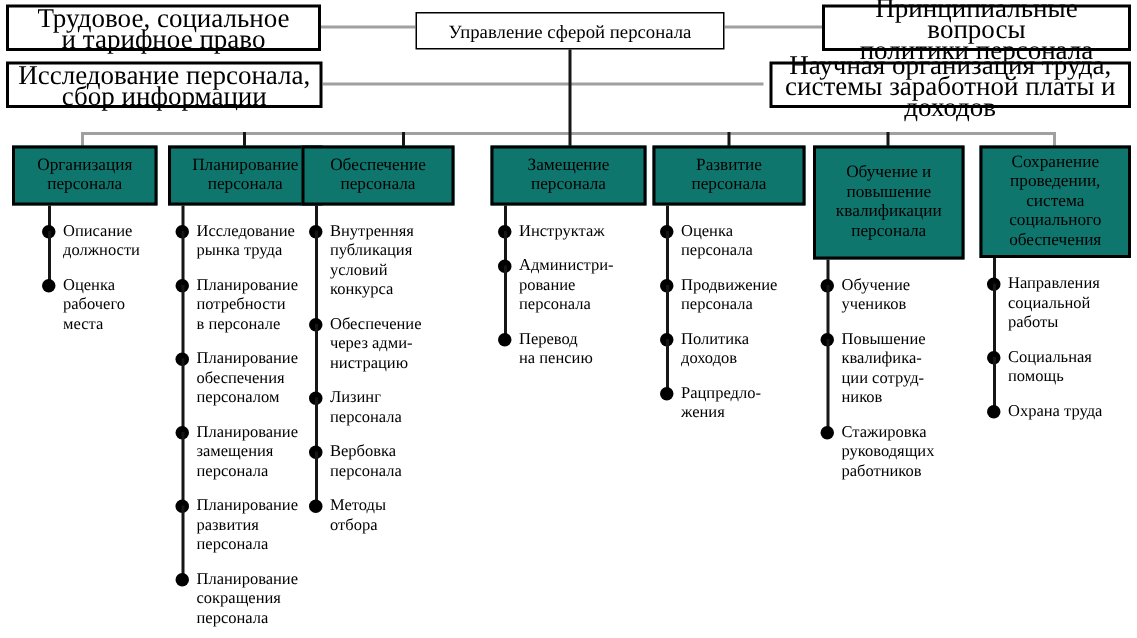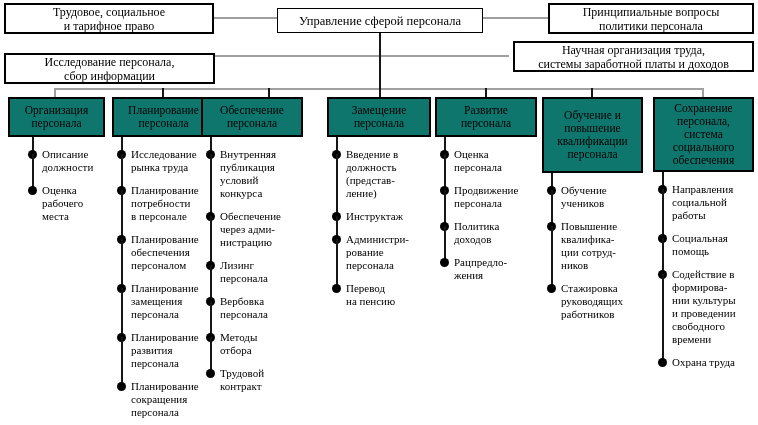--- a/index.html
+++ b/index.html
@@ -6,21 +6,21 @@
   html,body { background:#fff; }
   body { font-family:"Liberation Serif","DejaVu Serif",serif; color:#000; }
 
   .diagram { position:relative; width:758px; height:425px; background:#fff; overflow:hidden; }
 
   
   .box {
     position:absolute; background:#fff; border:2px solid #000;
     display:flex; align-items:center; justify-content:center;
     text-align:center; white-space:pre-line;
-    font-size:12px; line-height:14px;
+    font-size:18px; line-height:14px;
   }
   .box.thin { border-width:1px; font-size:12.5px; }
 
   
   .hline { position:absolute; height:2px; background:#a0a0a0; }
   .vline { position:absolute; width:2px; background:#161616; }
   .vline.gray { background:#a0a0a0; }
 
   
   .col { position:absolute; top:97px; }
@@ -73,21 +73,21 @@
   <div class="vline gray" style="left:702px; top:88px; height:11px;"></div>
 
   <div class="box" style="left:4px; top:3px; width:210px; height:31px;">Трудовое, социальное
 и тарифное право</div>
 
   <div class="box thin" style="left:277px; top:8px; width:206px; height:25px;">Управление сферой персонала</div>
 
   <div class="box" style="left:548px; top:3px; width:206px; height:31px;">Принципиальные вопросы
 политики персонала</div>
 
-  <div class="box" style="left:4px; top:53px; width:211px; height:31px;">Исследование персонала,
+  <div class="box" style="left:4px; top:41px; width:211px; height:31px;">Исследование персонала,
 сбор информации</div>
 
   <div class="box" style="left:513px; top:41px; width:241px; height:31px;">Научная организация труда,
 системы заработной платы и доходов</div>
 
   <div class="col" style="left:8px; width:97px;">
     <div class="col-head">Организация
 персонала</div>
     <ul class="items indent-lg">
       <li class="item">Описание
@@ -132,33 +132,27 @@
 конкурса</li>
       <li class="item">Обеспечение
 через адми-
 нистрацию</li>
       <li class="item">Лизинг
 персонала</li>
       <li class="item">Вербовка
 персонала</li>
       <li class="item">Методы
 отбора</li>
-      <li class="item">Трудовой
-контракт</li>
     </ul>
   </div>
 
   <div class="col" style="left:327px; width:104px;">
     <div class="col-head">Замещение
 персонала</div>
     <ul class="items">
-      <li class="item">Введение в
-должность
-(представ-
-ление)</li>
       <li class="item">Инструктаж</li>
       <li class="item">Администри-
 рование
 персонала</li>
       <li class="item">Перевод
 на пенсию</li>
     </ul>
   </div>
 
   <div class="col" style="left:435px; width:102px;">
@@ -189,33 +183,27 @@
 ции сотруд-
 ников</li>
       <li class="item">Стажировка
 руководящих
 работников</li>
     </ul>
   </div>
 
   <div class="col taller" style="left:653px; width:101px;">
     <div class="col-head">Сохранение
-персонала,
+проведении,
 система
 социального
 обеспечения</div>
     <ul class="items">
       <li class="item">Направления
 социальной
 работы</li>
       <li class="item">Социальная
 помощь</li>
-      <li class="item">Содействие в
-формирова-
-нии культуры
-и проведении
-свободного
-времени</li>
       <li class="item">Охрана труда</li>
     </ul>
   </div>
 
 </div>
 
 </body></html>

